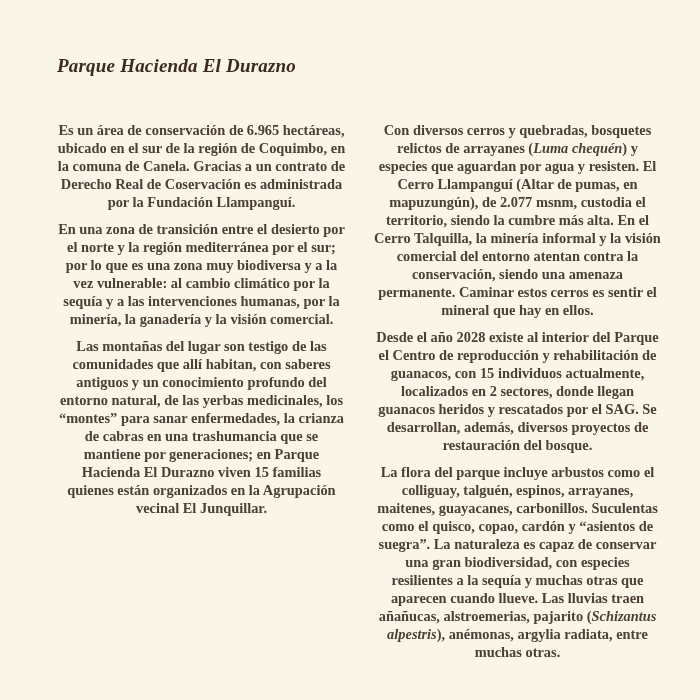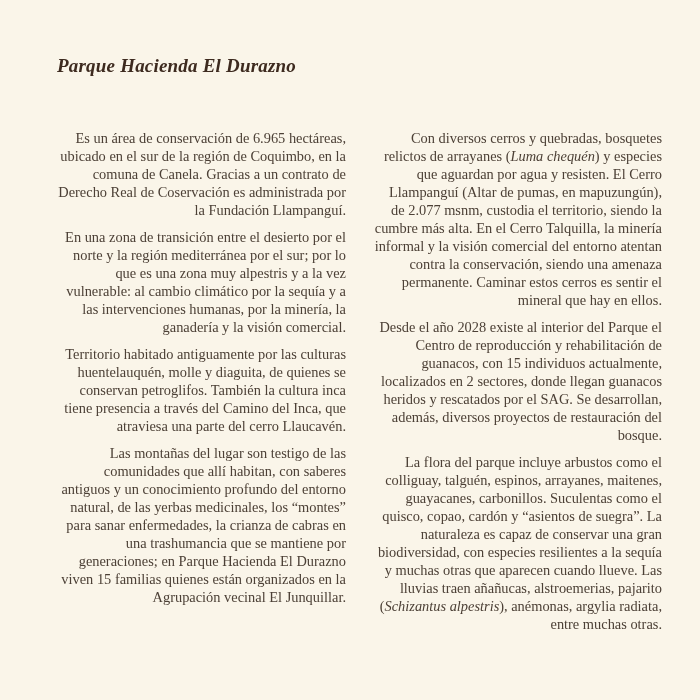--- a/index.html
+++ b/index.html
@@ -29,39 +29,39 @@
     }
     .columns {
       display: flex;
       gap: 27px;
     }
     .column {
       width: 289px;
       color: var(--text, #4c4036);
     }
     .column p {
-      margin: 8px 0 9px 0;
+      margin: 0 0 9px 0;
       font-size: 14.4px;
       line-height: 18px;
-      text-align: right;
+      text-align: center;
+      font-weight: bold;
     }
     .column p em {
       font-style: italic;
     }
   </style>
 </head>
 <body>
 
 <div class="page">
   <h1 class="page-title">Parque Hacienda El Durazno</h1>
   <div class="columns">
     <div class="column">
         <p><span>Es un área de conservación de 6.965 hectáreas, ubicado en el sur de la región de Coquimbo, en la comuna de Canela. Gracias a un contrato de Derecho Real de Coservación es administrada por la Fundación Llampanguí.</span></p>
-        <p><span>En una zona de transición entre el desierto por el norte y la región mediterránea por el sur; por lo que es una zona muy alpestris y a la vez vulnerable: al cambio climático por la sequía y a las intervenciones humanas, por la minería, la ganadería y la visión comercial.</span></p>
-        <p><span>Territorio habitado antiguamente por las culturas huentelauquén, molle y diaguita, de quienes se conservan petroglifos. También la cultura inca tiene presencia a través del Camino del Inca, que atraviesa una parte del cerro Llaucavén.</span></p>
+        <p><span>En una zona de transición entre el desierto por el norte y la región mediterránea por el sur; por lo que es una zona muy biodiversa y a la vez vulnerable: al cambio climático por la sequía y a las intervenciones humanas, por la minería, la ganadería y la visión comercial.</span></p>
         <p><span>Las montañas del lugar son testigo de las comunidades que allí habitan, con saberes antiguos y un conocimiento profundo del entorno natural, de las yerbas medicinales, los “montes” para sanar enfermedades, la crianza de cabras en una trashumancia que se mantiene por generaciones; en Parque Hacienda El Durazno viven 15 familias quienes están organizados en la Agrupación vecinal El Junquillar.</span></p>
       </div>
     <div class="column">
         <p><span>Con diversos cerros y quebradas, bosquetes relictos de arrayanes (</span><em>Luma chequén</em><span>) y especies que aguardan por agua y resisten. El Cerro Llampanguí (Altar de pumas, en mapuzungún), de 2.077 msnm, custodia el territorio, siendo la cumbre más alta. En el Cerro Talquilla, la minería informal y la visión comercial del entorno atentan contra la conservación, siendo una amenaza permanente. Caminar estos cerros es sentir el mineral que hay en ellos.</span></p>
         <p><span>Desde el año 2028 existe al interior del Parque el Centro de reproducción y rehabilitación de guanacos, con 15 individuos actualmente, localizados en 2 sectores, donde llegan guanacos heridos y rescatados por el SAG. Se desarrollan, además, diversos proyectos de restauración del bosque.</span></p>
         <p><span>La flora del parque incluye arbustos como el colliguay, talguén, espinos, arrayanes, maitenes, guayacanes, carbonillos. Suculentas como el quisco, copao, cardón y “asientos de suegra”. La naturaleza es capaz de conservar una gran biodiversidad, con especies resilientes a la sequía y muchas otras que aparecen cuando llueve. Las lluvias traen añañucas, alstroemerias, pajarito (</span><em>Schizantus alpestris</em><span>), anémonas, argylia radiata, entre muchas otras.</span></p>
       </div>
   </div>
 </div>
 

